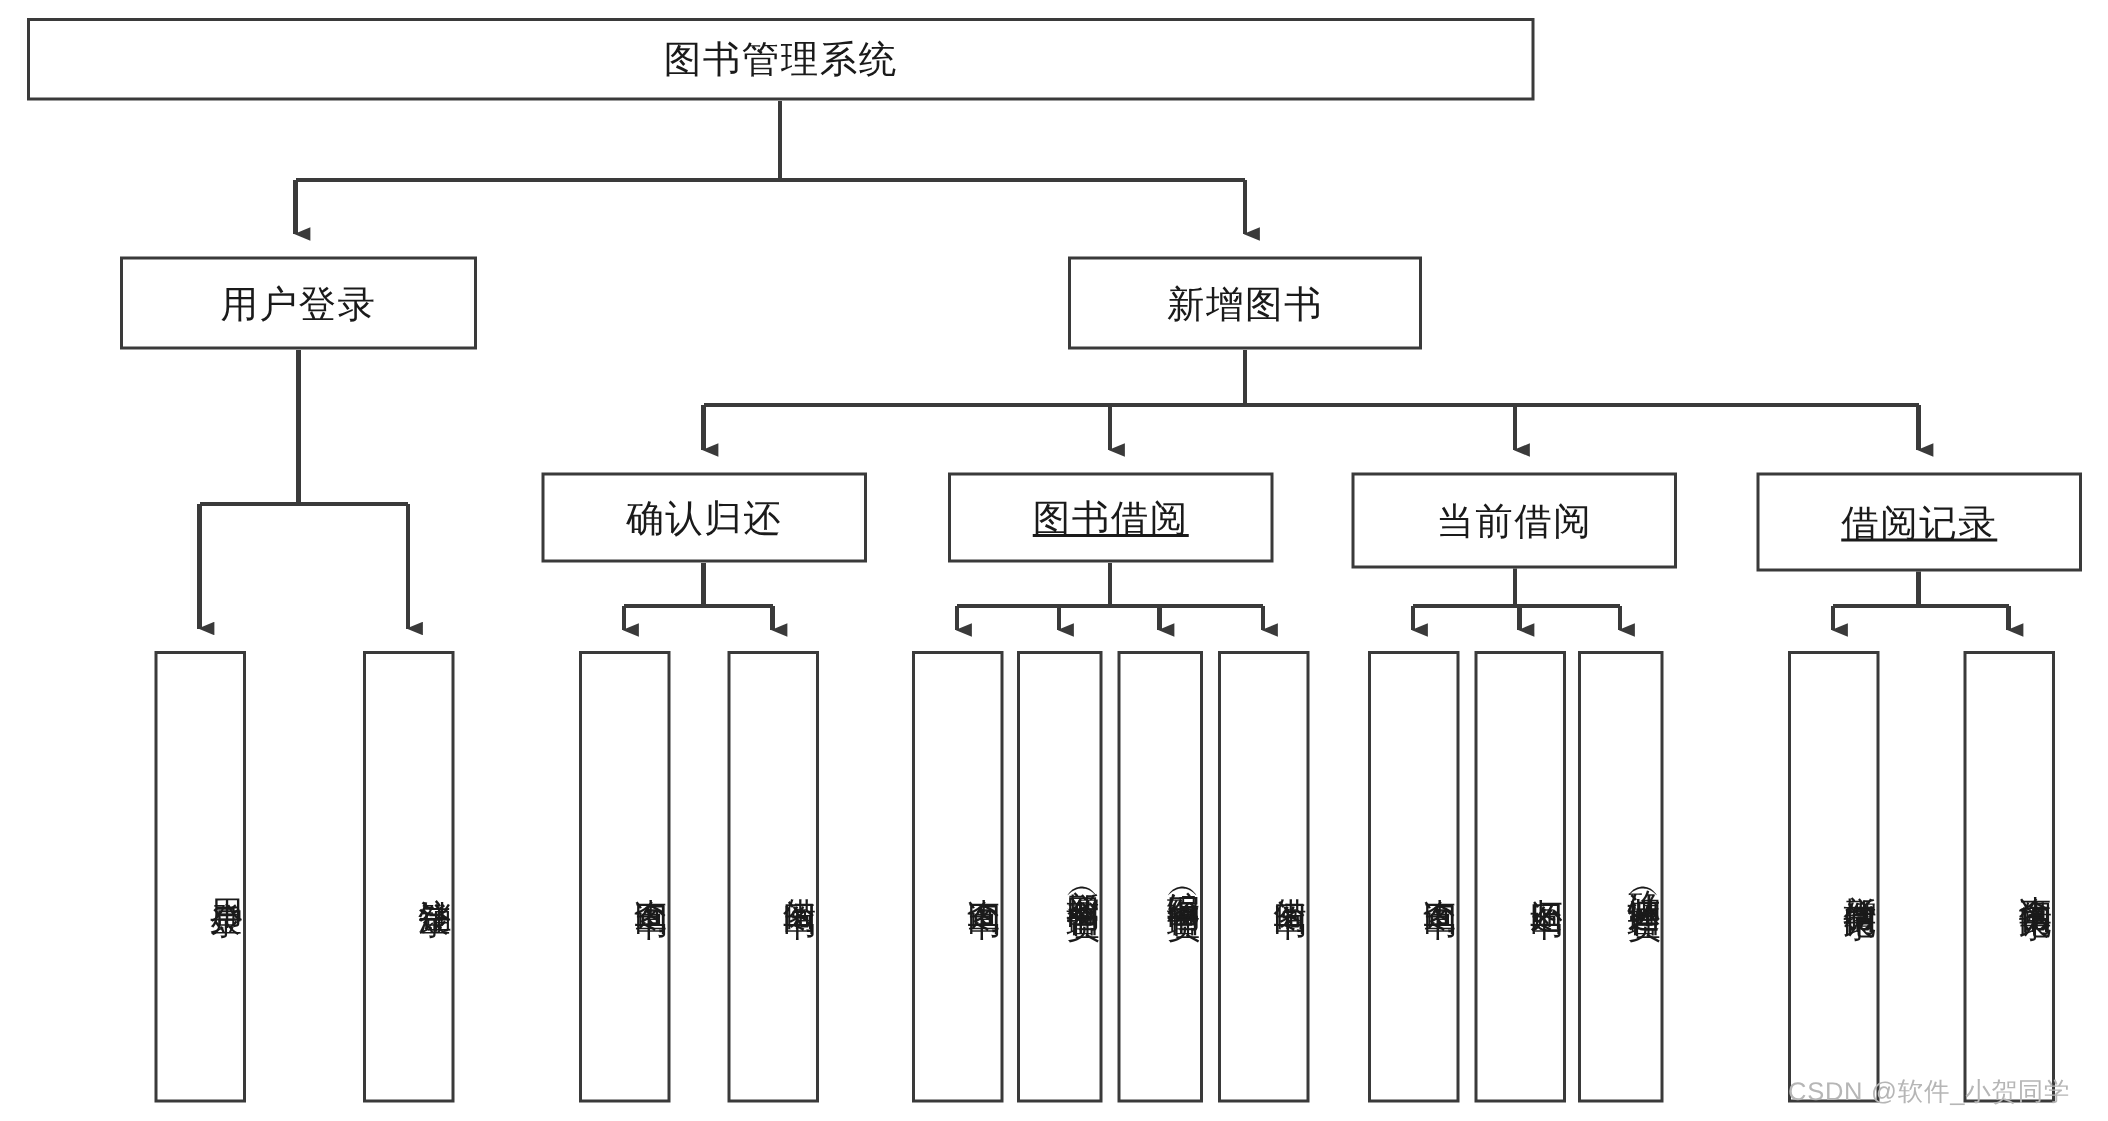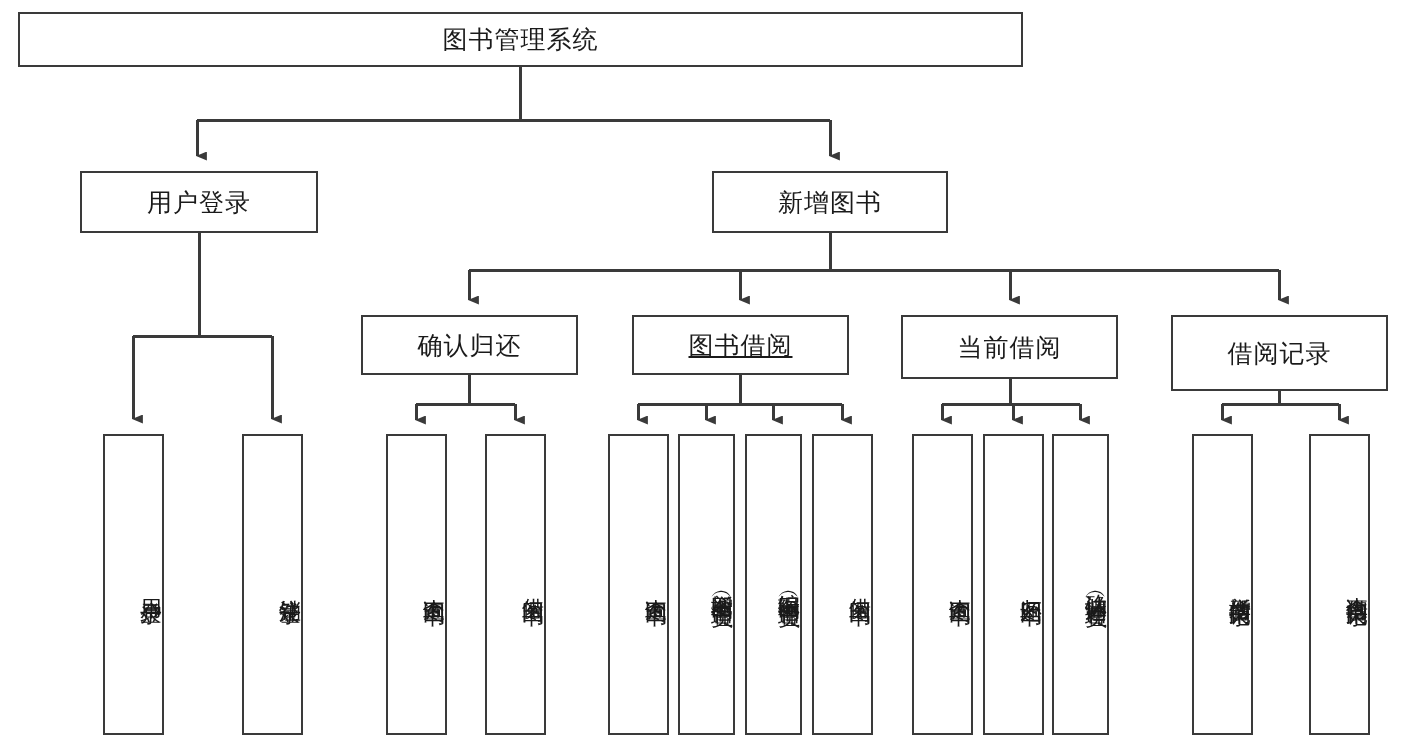--- a/index.html
+++ b/index.html
@@ -132,21 +132,21 @@
 
   <div class="node horizontal" style="left: 361px; top: 315px; width: 217px; height: 60px; border-color: rgb(58, 58, 58); background: rgb(255, 255, 255); color: rgb(26, 26, 26);">
     <span>确认归还</span>
   </div>
   <div class="node horizontal" style="left: 632px; top: 315px; width: 217px; height: 60px; border-color: rgb(58, 58, 58); background: rgb(255, 255, 255); color: rgb(26, 26, 26); text-decoration: underline;">
     <span>图书借阅</span>
   </div>
   <div class="node horizontal" style="left: 901px; top: 315px; width: 217px; height: 64px; border-color: rgb(58, 58, 58); background: rgb(255, 255, 255); color: rgb(26, 26, 26);">
     <span>当前借阅</span>
   </div>
-  <div class="node horizontal" style="left: 1171px; top: 315px; width: 217px; height: 76px; border-color: rgb(58, 58, 58); background: rgb(255, 255, 255); color: rgb(26, 26, 26);">
+  <div class="node horizontal" style="left: 1171px; top: 315px; width: 217px; height: 66px; border-color: rgb(58, 58, 58); background: rgb(255, 255, 255); color: rgb(26, 26, 26); text-decoration: underline;">
     <span>借阅记录</span>
   </div>
 
   <div class="node vertical" style="left: 103px; top: 434px; width: 61px; height: 301px; border-color: rgb(58, 58, 58); background: rgb(255, 255, 255); color: rgb(26, 26, 26);">
     <span class="vtext">用户登录</span>
   </div>
   <div class="node vertical" style="left: 242px; top: 434px; width: 61px; height: 301px; border-color: rgb(58, 58, 58); background: rgb(255, 255, 255); color: rgb(26, 26, 26);">
     <span class="vtext">注销登录</span>
   </div>
   <div class="node vertical" style="left: 386px; top: 434px; width: 61px; height: 301px; border-color: rgb(58, 58, 58); background: rgb(255, 255, 255); color: rgb(26, 26, 26);">
@@ -176,14 +176,15 @@
   <div class="node vertical" style="left: 1052px; top: 434px; width: 57px; height: 301px; border-color: rgb(58, 58, 58); background: rgb(255, 255, 255); color: rgb(26, 26, 26);">
     <span class="vtext">确认归还（管理员）</span>
   </div>
   <div class="node vertical" style="left: 1192px; top: 434px; width: 61px; height: 301px; border-color: rgb(58, 58, 58); background: rgb(255, 255, 255); color: rgb(26, 26, 26);">
     <span class="vtext">新增借阅记录</span>
   </div>
   <div class="node vertical" style="left: 1309px; top: 434px; width: 61px; height: 301px; border-color: rgb(58, 58, 58); background: rgb(255, 255, 255); color: rgb(26, 26, 26);">
     <span class="vtext">查询借阅记录</span>
   </div>
 
+  <div class="watermark" style="left: 1192px; top: 716px; color: rgb(182, 182, 182);">CSDN @软件_小贺同学</div>
 
 </div>
 
 </body></html>

